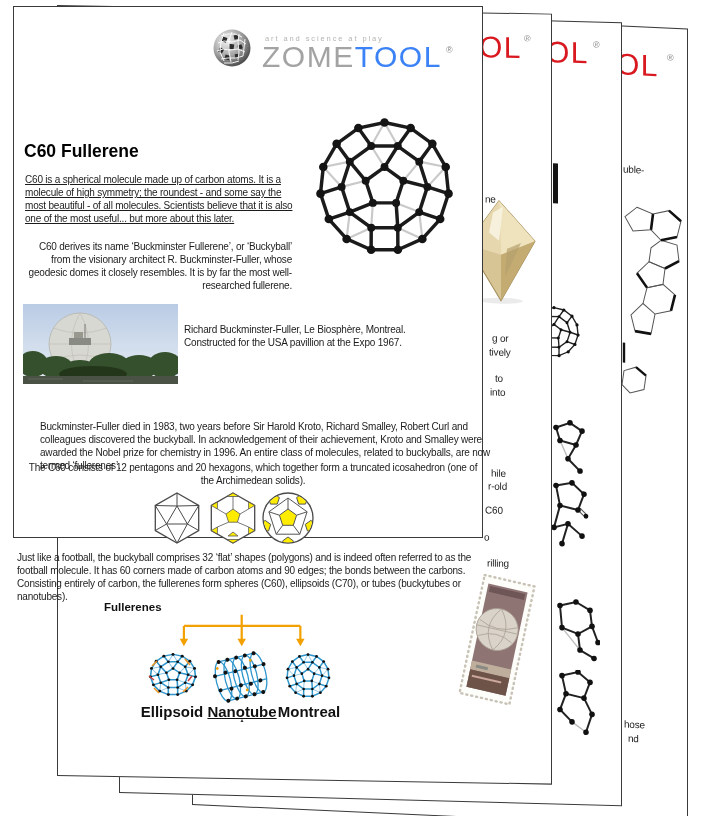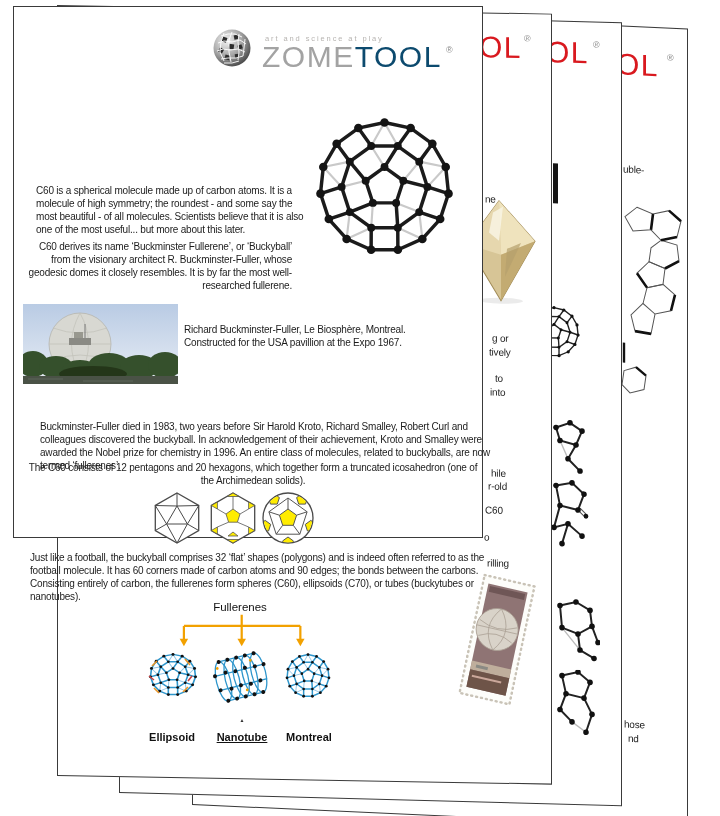--- a/index.html
+++ b/index.html
@@ -10,40 +10,40 @@
   .p2{left:57px;top:5px;width:495px;height:771px;z-index:3;transform:skewY(1deg);transform-origin:0 0;}
   .p3{left:119px;top:9px;width:503px;height:784px;z-index:2;transform:skewY(1.5deg);transform-origin:0 0;}
   .p4{left:192px;top:6px;width:496px;height:799px;z-index:1;transform:skewY(2.6deg);transform-origin:0 0;}
   .abs{position:absolute;}
   .body-text{font-size:10px;letter-spacing:-0.2px;line-height:13px;color:#1c1c1c;}
   .pre{white-space:pre-line;}
   
   .sphere{left:198px;top:21px;width:40px;height:40px;}
   .tagline{left:251px;top:27px;font-size:7.5px;letter-spacing:1.9px;color:#b7b4b1;white-space:nowrap;}
   .brand{left:248px;top:33px;font-size:30px;letter-spacing:1.5px;line-height:34px;color:#a3a3a3;white-space:nowrap;}
-  .brand .red{color:#0c4a6e;text-align:right;}
+  .brand .red{color:#3b82f6;text-align:right;}
   .reg{font-size:9px;color:#8a8a8a;}
   .reg-front{left:432px;top:38px;}
   .bb-photo{left:288px;top:84px;width:165px;height:200px;}
   .heading{left:10px;top:134px;font-size:17.5px;font-weight:bold;color:#000;}
   .para1{left:10px;top:165px;width:268px;}
   .para2{left:10px;top:233px;width:268px;}
   .bio-photo{left:9px;top:297px;width:155px;height:80px;}
   .caption{left:170px;top:316px;width:240px;}
   .para3{left:10px;top:397px;width:458px;}
   .para4{left:10px;top:454px;width:458px;text-align:center;}
   .solids{left:136px;top:482px;width:168px;height:58px;}
-  .para5{left:16px;top:544px;width:462px;}
+  .para5{left:3px;top:544px;width:462px;}
   .diagram{left:90px;top:594px;width:272px;height:132px;}
-  .dg-title{left:0;top:0;width:272px;text-align:center;font-size:11.5px;font-weight:normal;color:#111;}
+  .dg-title{left:0;top:0;width:272px;text-align:left;font-size:11.5px;font-weight:bold;color:#111;}
   .dg-arrows{left:0;top:13px;width:272px;height:34px;}
   .mol-e{left:40px;top:47px;width:56px;height:56px;}
   .mol-n{left:105px;top:49px;width:64px;height:54px;}
   .mol-b{left:176px;top:47px;width:56px;height:56px;}
-  .dg-label{top:102px;font-size:11px;font-weight:bold;color:#111;text-align:center;width:70px;margin-top:28px;}
+  .dg-label{top:102px;font-size:15px;font-weight:bold;color:#111;text-align:center;width:70px;}
   .lbl-e{left:33px;} .lbl-n{left:103px;text-decoration:underline;} .lbl-b{left:170px;}
   .dg-caret{left:131px;top:116px;width:14px;text-align:center;font-size:5px;color:#333;}
   
   .ol{font-size:30px;letter-spacing:1.5px;line-height:34px;color:#d9191f;white-space:nowrap;}
   .fg{position:absolute;font-size:10px;letter-spacing:-0.2px;color:#1c1c1c;white-space:nowrap;}
   .blackbar{left:433px;top:142px;width:5px;height:40px;background:#141414;}
 </style>
 </head>
 <body>
 
@@ -255,21 +255,22 @@
   <div class="abs reg reg-front">®</div>
 
   <svg class="abs bb-photo" viewBox="0 0 200 242">
     <g transform="translate(0,21)">
       <use href="#c60l" stroke="#c9c9c9" stroke-width="2.6"></use>
       <use href="#c60b" stroke="#1b1b1b" stroke-width="4.2"></use>
       <use href="#c60d" fill="#141414"></use>
     </g>
   </svg>
 
-  <p class="abs body-text para1" style="margin:12px;">C60 is a spherical molecule made up of carbon atoms. It is a molecule of high symmetry; the roundest - and some say the most beautiful - of all molecules. Scientists believe that it is also one of the most useful... but more about this later.</p>
+  <h1 class="abs heading" style="margin:0;">C60 Fullerene</h1>
+  <p class="abs body-text para1" style="margin:1px;text-decoration:underline;">C60 is a spherical molecule made up of carbon atoms. It is a molecule of high symmetry; the roundest - and some say the most beautiful - of all molecules. Scientists believe that it is also one of the most useful... but more about this later.</p>
   <p class="abs body-text para2" style="margin:0;text-align:right;">C60 derives its name ‘Buckminster Fullerene’, or ‘Buckyball’ from the visionary architect R. Buckminster-Fuller, whose geodesic domes it closely resembles. It is by far the most well-researched fullerene.</p>
 
   <svg class="abs bio-photo" viewBox="0 0 155 80">
     <defs>
         <linearGradient id="sky" x1="0" y1="0" x2="0" y2="1">
       <stop offset="0%" stop-color="#b9cbe4"></stop>
           <stop offset="100%" stop-color="#e9eef5"></stop>
     </linearGradient>
       </defs>
     <rect width="155" height="80" fill="url(#sky)"></rect>

